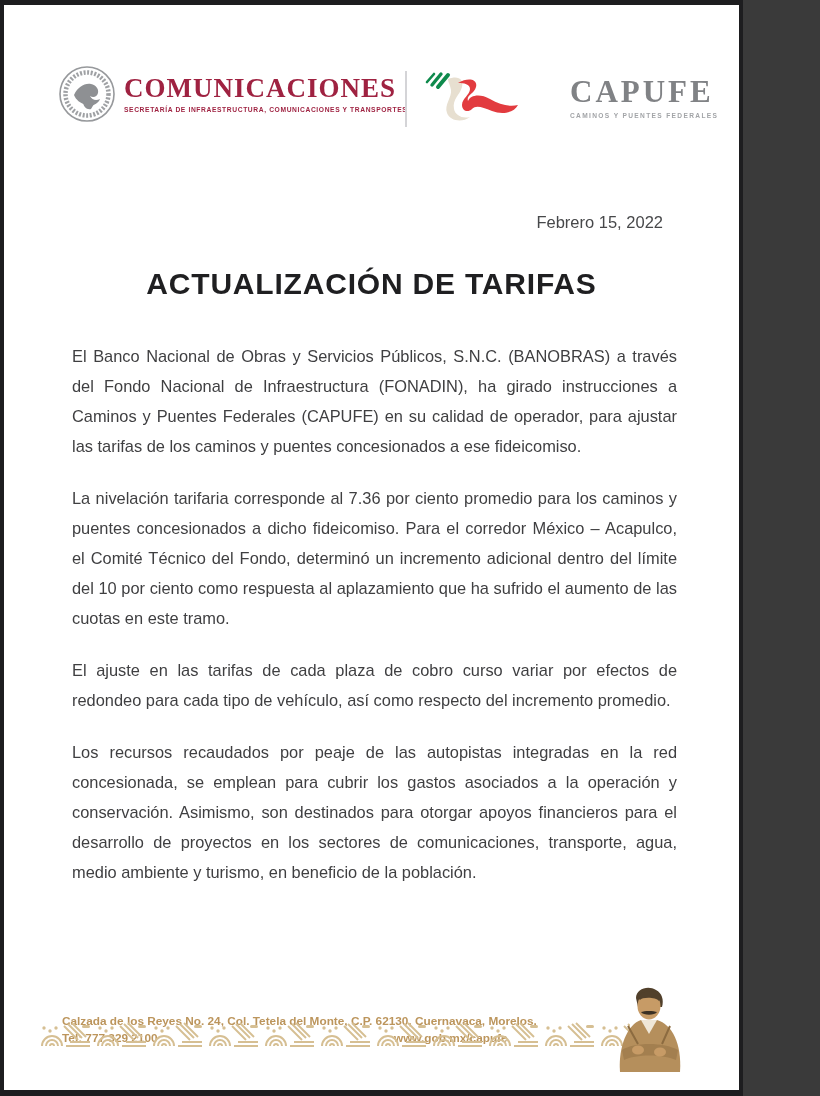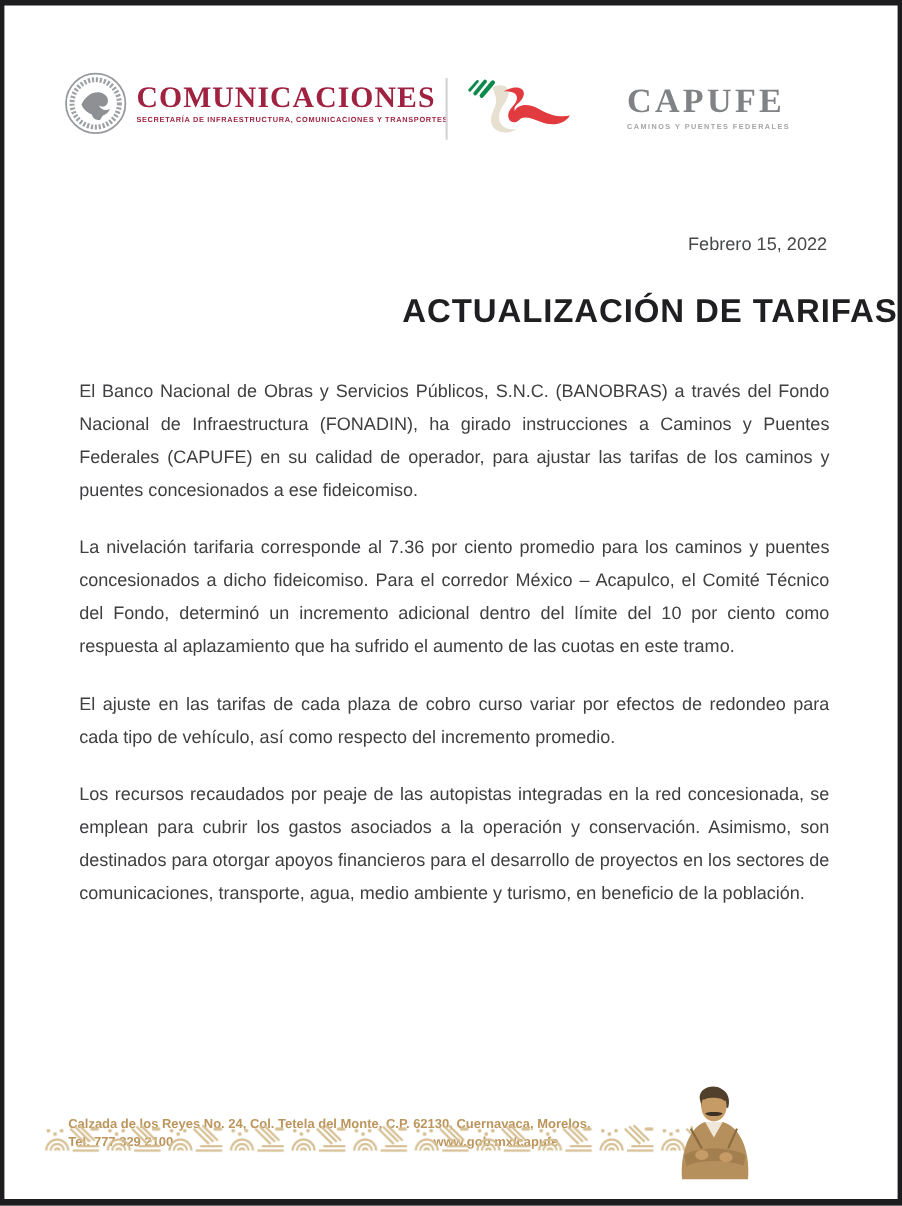--- a/index.html
+++ b/index.html
@@ -1,18 +1,18 @@
 <!DOCTYPE html>
 <html><head>
 <meta charset="utf-8">
 <style>
   html,body { margin:0; padding:0; background:#3a3a3a; }
   .page {
     position:relative;
-    width:820px; height:1096px;
+    width:743px; height:1096px;
     box-sizing:border-box;
     background:#ffffff;
     border-top:5px solid #1d1d1f;
     border-left:4px solid #1d1d1f;
     border-right:4px solid #1d1d1f;
     border-bottom:6px solid #1d1d1f;
     overflow:hidden;
     font-family:"Liberation Sans", sans-serif;
   }
   
@@ -36,26 +36,26 @@
     font-family:"Liberation Serif", serif;
     font-weight:bold; font-size:31px; letter-spacing:3px;
     color:#808285; line-height:1;
   }
   .capufe-sub {
     margin-top:5px; font-size:6.6px; font-weight:bold;
     letter-spacing:1.35px; color:#A2A4A7;
   }
   
   .date-line {
-    position:absolute; right:64px; top:208px;
+    position:absolute; right:76px; top:208px;
     font-size:16.5px; color:#47484A; text-align:right;
   }
   .doc-title {
     position:absolute; left:0; right:0; top:262px;
-    text-align:right; font-size:30px; font-weight:bold;
+    text-align:center; font-size:30px; font-weight:bold;
     letter-spacing:0.8px; color:#1f1f21;
   }
   .doc-body {
     position:absolute; left:68px; right:62px; top:336px;
     color:#3F3F41; font-size:16.4px; line-height:30px;
     text-align:justify;
   }
   .doc-body p { margin:0 0 22px 0; }
   .doc-body p:last-child { margin-bottom:0; }
   

